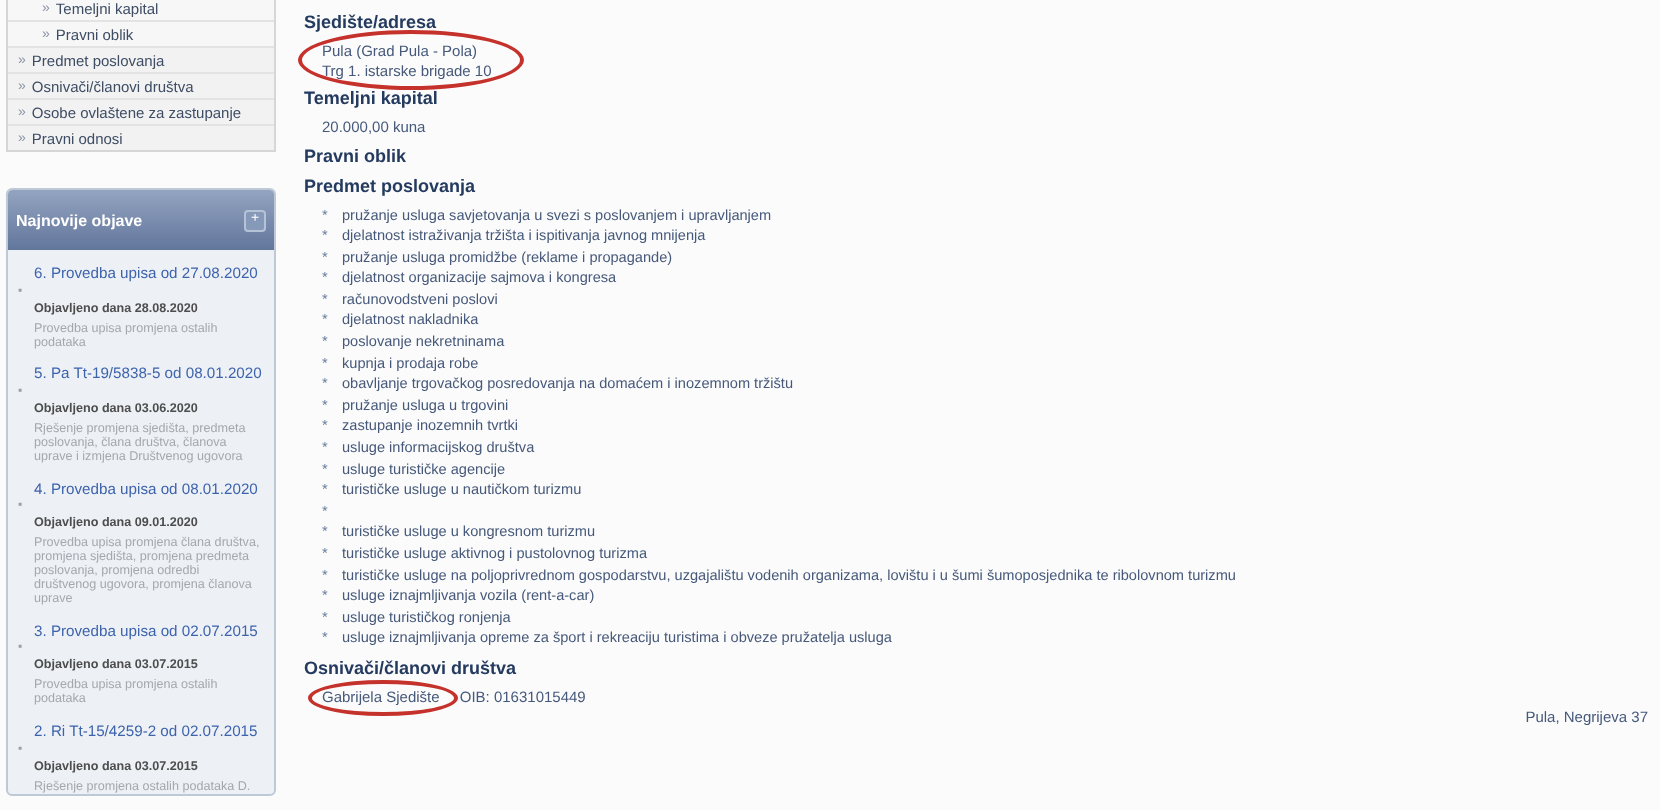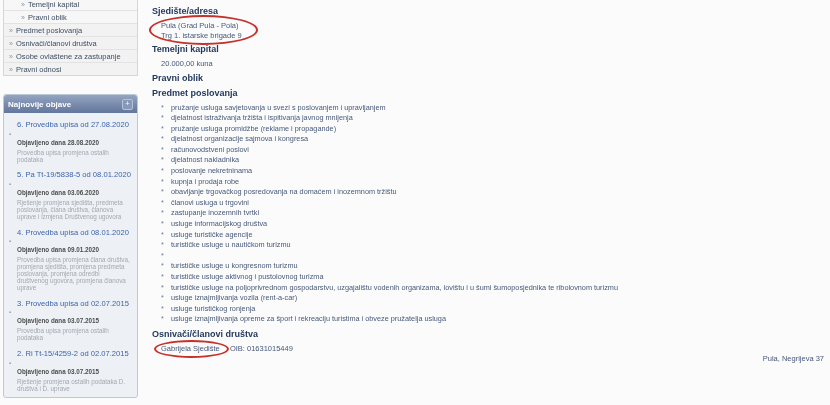--- a/index.html
+++ b/index.html
@@ -22,21 +22,21 @@
   .nav-row.indent{padding-left:17px;background:#f7f7f7;}
   .nav-marker{color:#8d97a6;font-size:7px;margin-right:3px;line-height:7px;}
   .nav-label{color:#3e4d64;font-size:7.5px;white-space:nowrap;}
   
   .newsbox{
     position:absolute;left:3px;top:94px;width:133px;height:302px;
     background:#edf1f6;border:1px solid #bec9d8;border-radius:3px;
     overflow:hidden;
   }
   .news-header{
-    height:18px;background:linear-gradient(#94a4c0,#62769c);
+    height:30px;background:linear-gradient(#94a4c0,#62769c);
     border-radius:2px 2px 0 0;
     display:flex;align-items:center;justify-content:space-between;
     padding:0 4px;
   }
   .news-title{color:#ffffff;font-size:8px;font-weight:bold;}
   .feed-icon{
     width:9px;height:9px;background:#8799b9;border:1px solid #b6c2d6;
     border-radius:2px;color:#fff;font-size:7px;line-height:8px;text-align:center;
     cursor:pointer;
   }
@@ -164,21 +164,21 @@
     </div>
 
 </div>
 
 <div class="main">
 
   <div class="sec-h">Sjedište/adresa</div>
   <div class="body-line">
     <span class="circled-block">
       <div class="body-line" style="margin-left:0">Pula (Grad Pula - Pola)</div>
-      <div class="body-line" style="margin-left:0">Trg 1. istarske brigade 9</div>
+      <div class="body-line" style="margin-left:0">Trg 1. istarske brigade 10</div>
     </span>
   </div>
 
   <div class="sec-h">Temeljni kapital</div>
   <div class="body-line">20.000,00 kuna</div>
 
   <div class="sec-h">Pravni oblik</div>
 
   <div class="sec-h">Predmet poslovanja</div>
   <div class="plist">
@@ -223,21 +223,21 @@
         <span>kupnja i prodaja robe</span>
       </div>
 
       <div class="plist-row">
         <span class="bullet">*</span>
         <span>obavljanje trgovačkog posredovanja na domaćem i inozemnom tržištu</span>
       </div>
 
       <div class="plist-row">
         <span class="bullet">*</span>
-        <span>članovi usluga u trgovini</span>
+        <span>pružanje usluga u trgovini</span>
       </div>
 
       <div class="plist-row">
         <span class="bullet">*</span>
         <span>zastupanje inozemnih tvrtki</span>
       </div>
 
       <div class="plist-row">
         <span class="bullet">*</span>
         <span>usluge informacijskog društva</span>

